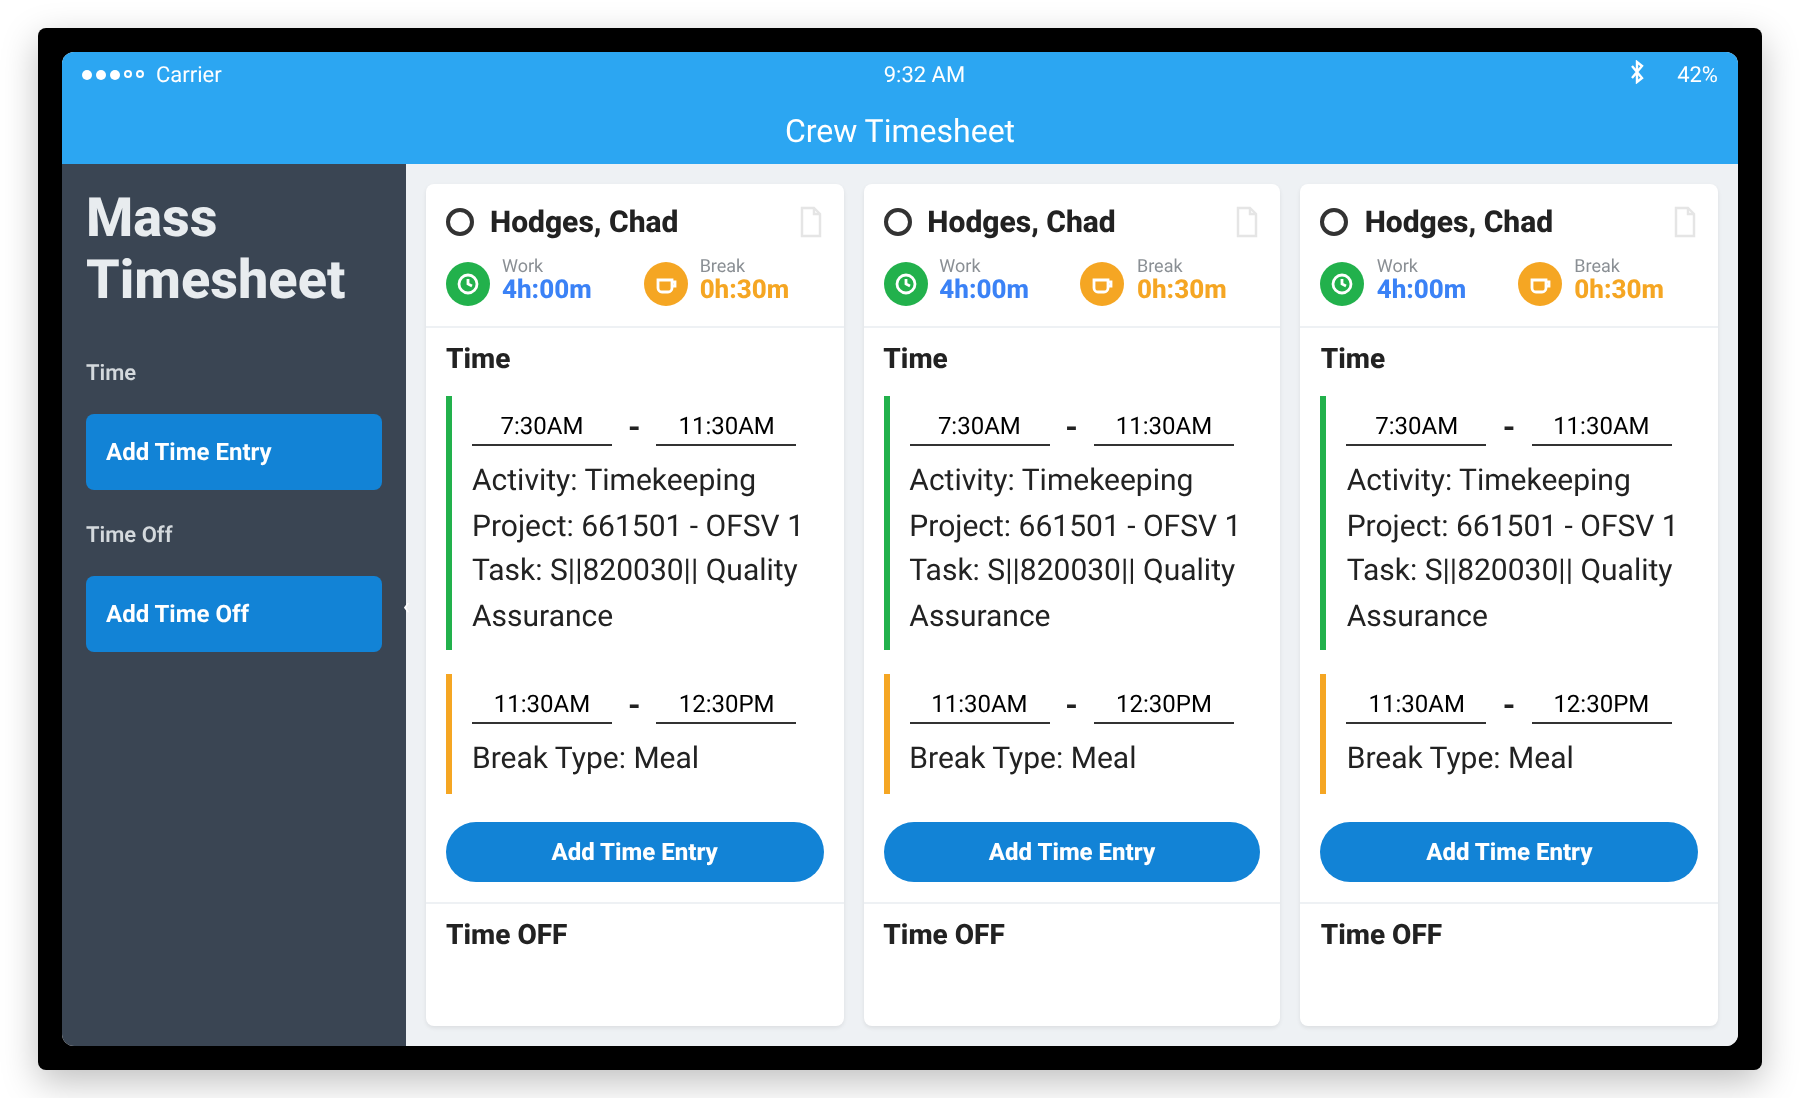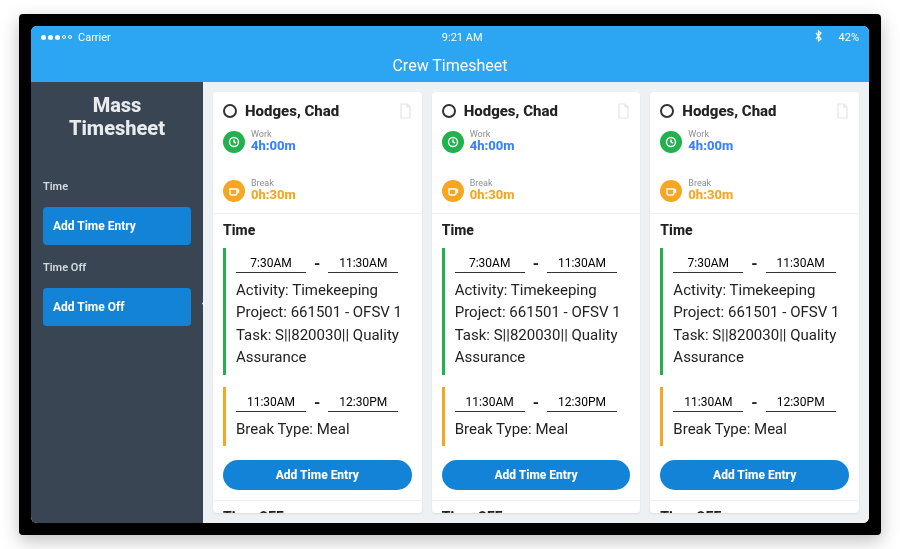--- a/index.html
+++ b/index.html
@@ -8,31 +8,31 @@
   .screen { width: 100%; height: 100%; background: #fff; border-radius: 6px; overflow: hidden; display: flex; flex-direction: column; }
   .status-bar { height: 22px; background: #2ca6f2; color: #fff; display: flex; align-items: center; justify-content: space-between; font-size: 11px; padding: 0 10px; }
   .status-left { display:flex; align-items:center; gap:6px; }
   .dots { display:flex; gap:2px; }
   .dot { width:5px; height:5px; border-radius:50%; background:#fff; }
   .dot.hollow { background:transparent; border:1px solid #fff; width:4px; height:4px; }
   .status-right { display:flex; align-items:center; gap:16px; }
   .title-bar { height: 34px; background: #2ca6f2; display:flex; align-items:center; justify-content:center; color:#fff; font-weight:400; font-size:16px; }
   .content { flex:1; display:flex; overflow:hidden; position:relative; }
   .sidebar { width:172px; background:#3a4553; color:#fff; display:flex; flex-direction:column; padding:12px 12px; gap:10px; position:relative; }
-  .sidebar h1 { font-size:20px; font-weight:800; line-height:1.15; margin-bottom:24px; color:#e8ecef;text-align:center; }
+  .sidebar h1 { font-size:27px; font-weight:800; line-height:1.15; margin-bottom:8px; color:#e8ecef; }
   .sidebar .section-label { font-size:11px; font-weight:600; color:#d4d9dd; margin-top:6px; margin-bottom:4px; }
   .sidebar button { background:#1283d6; border:none; color:#fff; font-weight:700; font-size:12px; padding:12px 10px; border-radius:4px; text-align:left; cursor:pointer; width:100%; }
   .collapse { position:absolute; right:-2px; top:50%; transform:translateY(-50%); color:#fff; font-size:12px; cursor:pointer; }
   .cards { flex:1; background:#eef1f4; display:flex; gap:10px; padding:10px 10px; overflow:hidden; }
   .card { background:#fff; width:214px; border-radius:4px; box-shadow:0 1px 2px rgba(0,0,0,0.08); display:flex; flex-direction:column; overflow:hidden; }
   .card-header { display:flex; align-items:center; padding:10px 10px 6px 10px; gap:8px; }
   .radio { width:14px; height:14px; border:2px solid #333; border-radius:50%; flex:0 0 auto; cursor:pointer; }
   .card-header .name { font-weight:800; font-size:15px; color:#222; flex:1; }
   .doc-icon { width:14px; height:16px; opacity:0.25; }
-  .summary { display:flex; gap:26px; padding:4px 10px 10px 10px;flex-direction:column; }
+  .summary { display:flex; gap:26px; padding:4px 10px 10px 10px; }
   .summary-item { display:flex; align-items:center; gap:6px; }
   .circ { width:22px; height:22px; border-radius:50%; display:flex; align-items:center; justify-content:center; }
   .circ.green { background:#22b14c; }
   .circ.orange { background:#f5a623; }
   .circ svg { width:12px; height:12px; }
   .sum-txt .lbl { font-size:9px; color:#8a8f94; line-height:1; }
   .sum-txt .val { font-size:13px; font-weight:800; line-height:1.1; }
   .sum-txt .val.green { color:#3b82f6; }
   .sum-txt .val.orange { color:#f5a623; }
   .section-title { font-size:14px; font-weight:800; color:#222; padding:8px 10px 6px 10px; border-top:1px solid #eef1f4; }
@@ -56,21 +56,21 @@
       <div class="status-left">
         <span class="dots">
           <span class="dot"></span>
             <span class="dot"></span>
             <span class="dot"></span>
             <span class="dot hollow"></span>
             <span class="dot hollow"></span>
         </span>
         <span>Carrier</span>
       </div>
-      <span>9:21 AM</span>
+      <span>9:32 AM</span>
       <div class="status-right">
         <span>
           <svg width="9" height="12" viewBox="0 0 9 12" fill="none" stroke="#fff" stroke-width="1.2">
               <path d="M2 3 L7 9 L4.5 11 L4.5 1 L7 3 L2 9"></path>
             </svg>
         </span>
         <span>42%</span>
       </div>
     </div>
 

